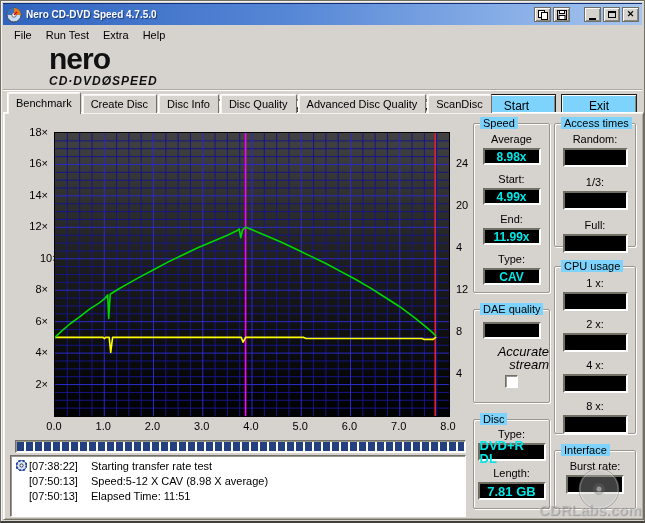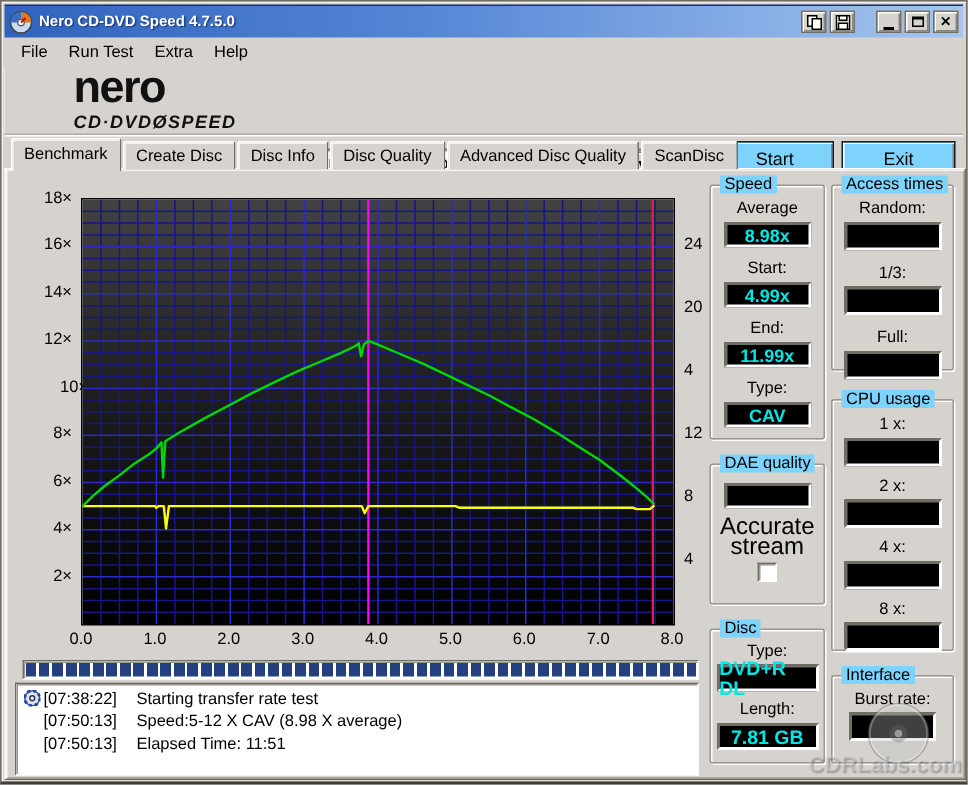--- a/index.html
+++ b/index.html
@@ -93,21 +93,21 @@
   .g-access{left:550px;top:10px;width:82px;height:124px;}
   .g-access .fields{padding-top:9px;}
   .g-access .fld{margin-bottom:9px;}
   .g-access .lcd{width:65px;height:19px;}
   .g-cpu{left:550px;top:153px;width:82px;height:168px;}
   .g-cpu .fields{padding-top:10px;}
   .g-cpu .fld{margin-bottom:7px;}
   .g-cpu .lcd{width:65px;height:19px;}
   .g-dae{left:469px;top:196px;width:77px;height:94px;}
   .g-dae .lcd{width:58px;height:17px;margin:12px auto 6px auto;}
-  .g-dae .chk-label{font-size:16px;text-align:center;line-height:13px;}
+  .g-dae .chk-label{font-size:13px;text-align:right;line-height:13px;font-style:italic;}
   .checkbox{width:13px;height:13px;background:#fff;margin:4px auto 0 auto;
     border:1px solid;border-color:#716f64 #fff #fff #716f64;box-shadow:inset 1px 1px 0 #9a988e;}
   .g-disc{left:469px;top:306px;width:77px;height:90px;}
   .g-disc .fields{padding-top:8px;}
   .g-disc .fld{margin-bottom:6px;}
   .g-disc .lcd{width:68px;height:18px;font-size:13px;}
   .g-iface{left:550px;top:337px;width:82px;height:59px;}
   .g-iface .fields{padding-top:9px;}
   .g-iface .lcd{width:58px;height:19px;}
   

